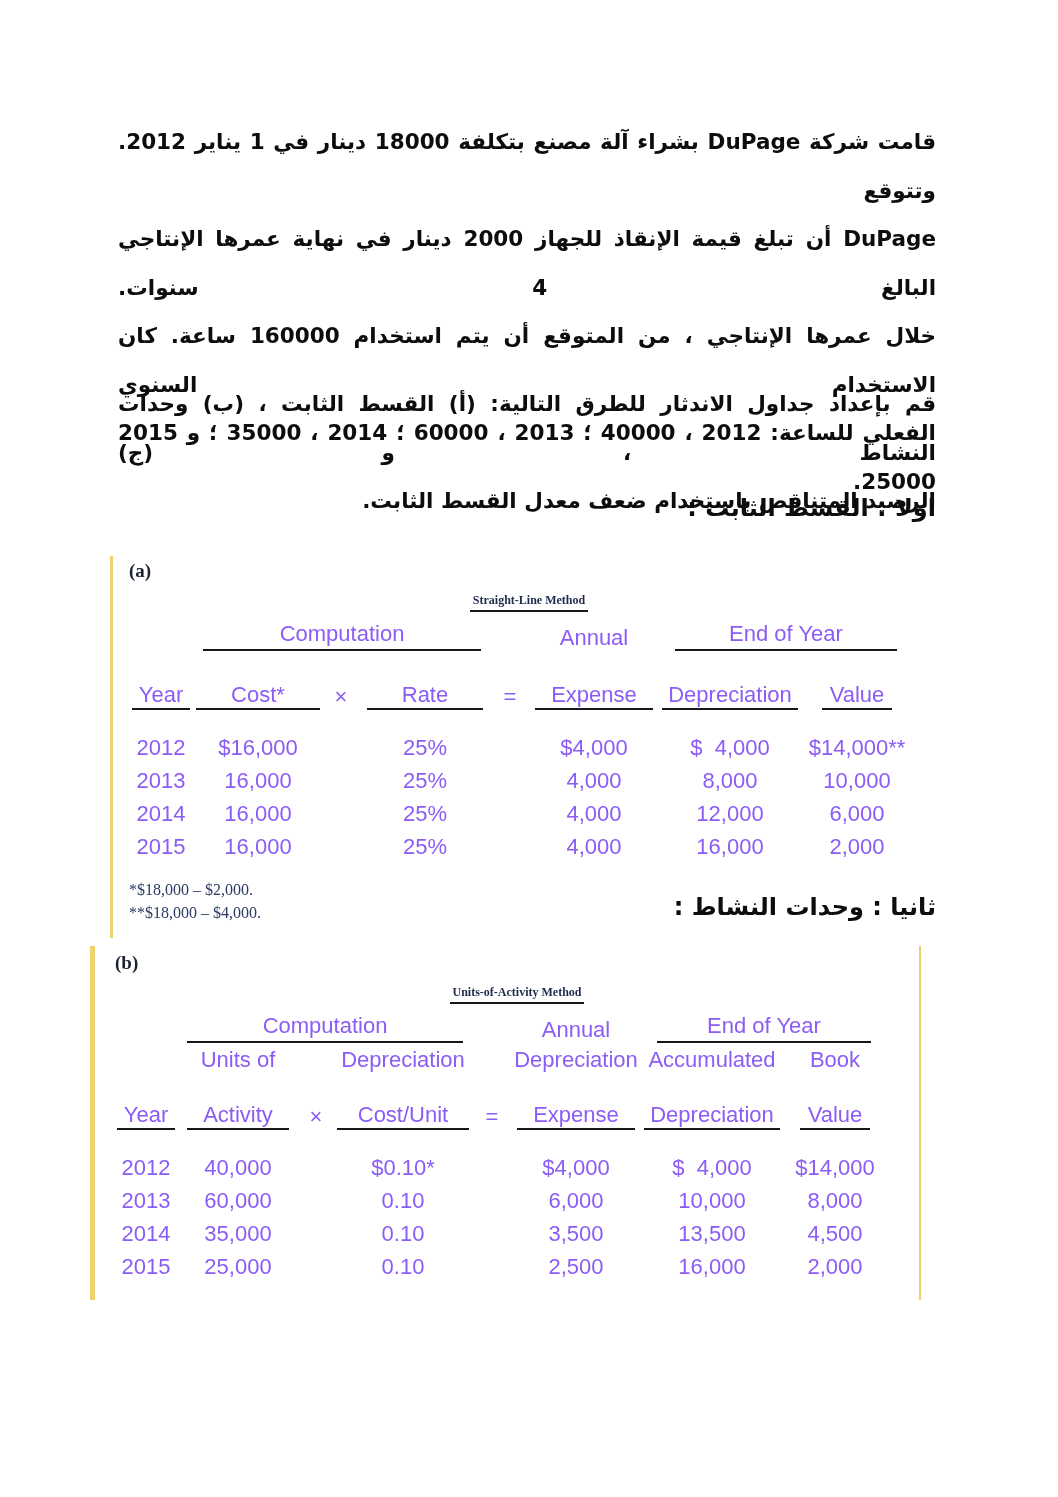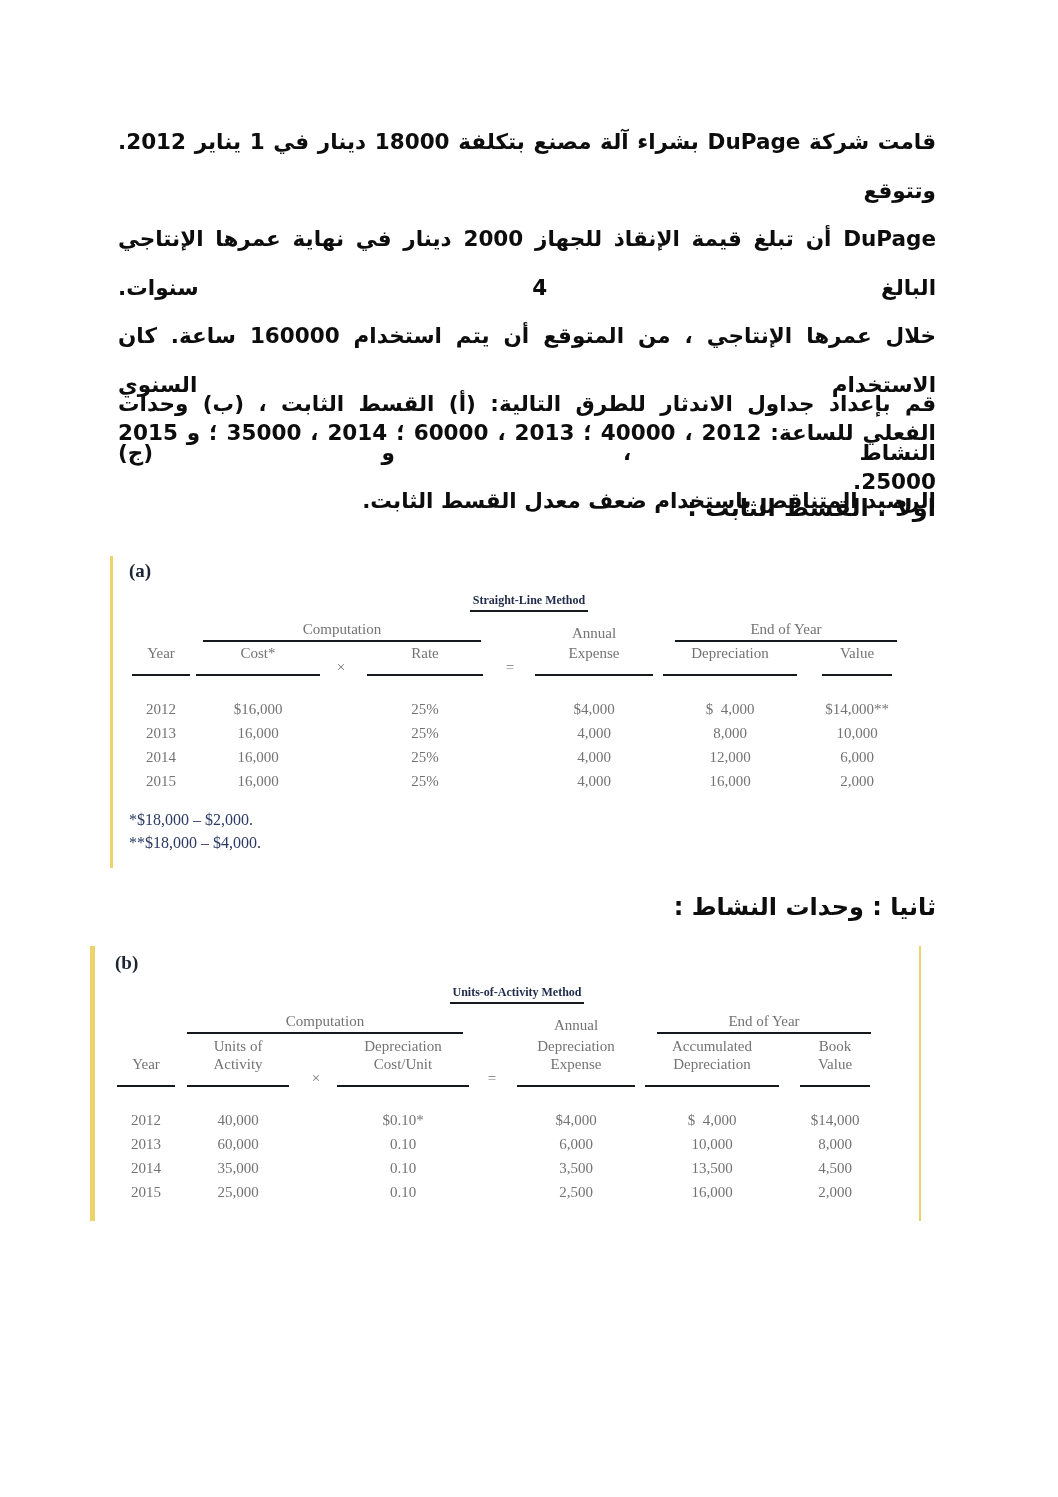--- a/index.html
+++ b/index.html
@@ -31,29 +31,29 @@
 
   .tbl-label { font-weight:bold; font-size:19px; color:#1c2433;
                font-family:"Liberation Serif", serif; }
   .tbl-title { text-align:center; margin-top:8px; }
   .tbl-title .title-u {
     display:inline-block; font-weight:bold; font-size:12px; color:#1e2a4a;
     border-bottom:2.5px solid #15181c; padding:0 3px 2px;
   }
 
   table.t { border-collapse:collapse; margin-top:8px; table-layout:fixed;
-            font-family:Liberation Serif, serif; color:#737373; font-size:15px; }
+            font-family:Liberation Sans, sans-serif; color:#8b5cf6; font-size:22px; }
   table.t td { padding:1px 2px; vertical-align:bottom; text-align:center;
                overflow:visible; }
   tr.h1 td { padding-bottom:3px; }
   tr.h3 td { padding-top:0; }
   .spanline { border-bottom:2px solid #15181c; padding-bottom:2px; margin:0 8px;
               text-align:center; }
   .spanline.eoy { margin:0 14px; }
-  .u { display:inline-block; border-bottom:2px solid #15181c; padding:0 6px 12px; }
+  .u { display:inline-block; border-bottom:2px solid #15181c; padding:0 6px 0;margin-top:28px; }
   .u-year { min-width:46px; }  .u-cost { min-width:112px; } .u-rate { min-width:104px; }
   .u-exp  { min-width:106px; } .u-acc  { min-width:122px; } .u-book { min-width:58px; }
   .u-units{ min-width:90px; }  .u-cpu  { min-width:120px; }
 
   tr.d td { padding-top:3.5px; padding-bottom:3.5px; }
   tr.d.first td { padding-top:24px; }
   td.yr   { text-align:left; padding-left:4px; }
   td.num  { text-align:right; }
   td.cost { padding-right:30px; }
   td.exp  { padding-right:34px; }

